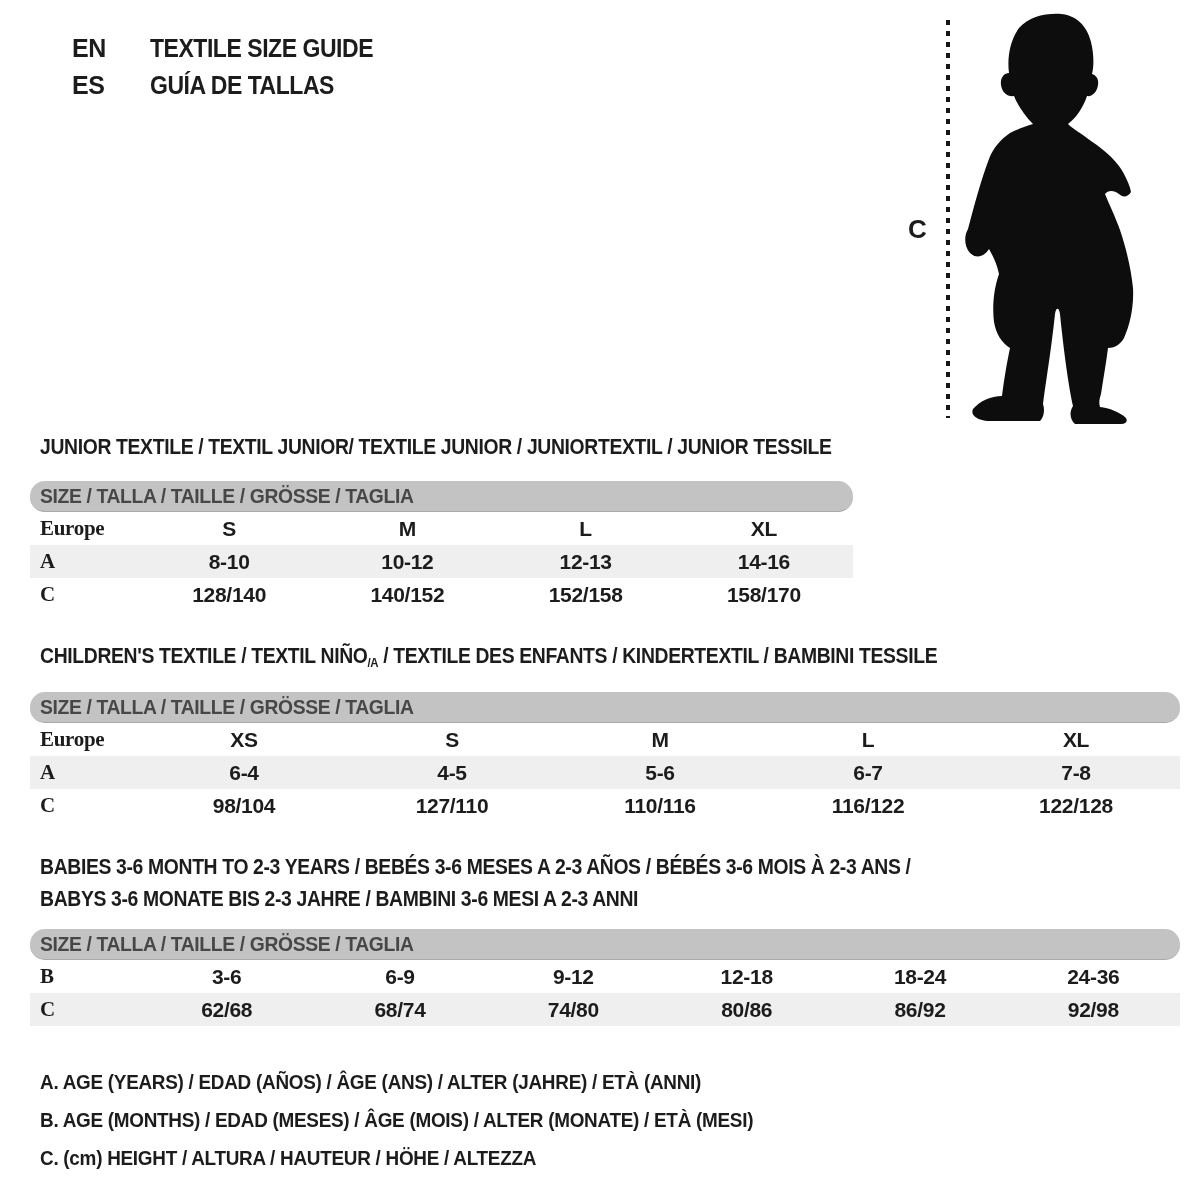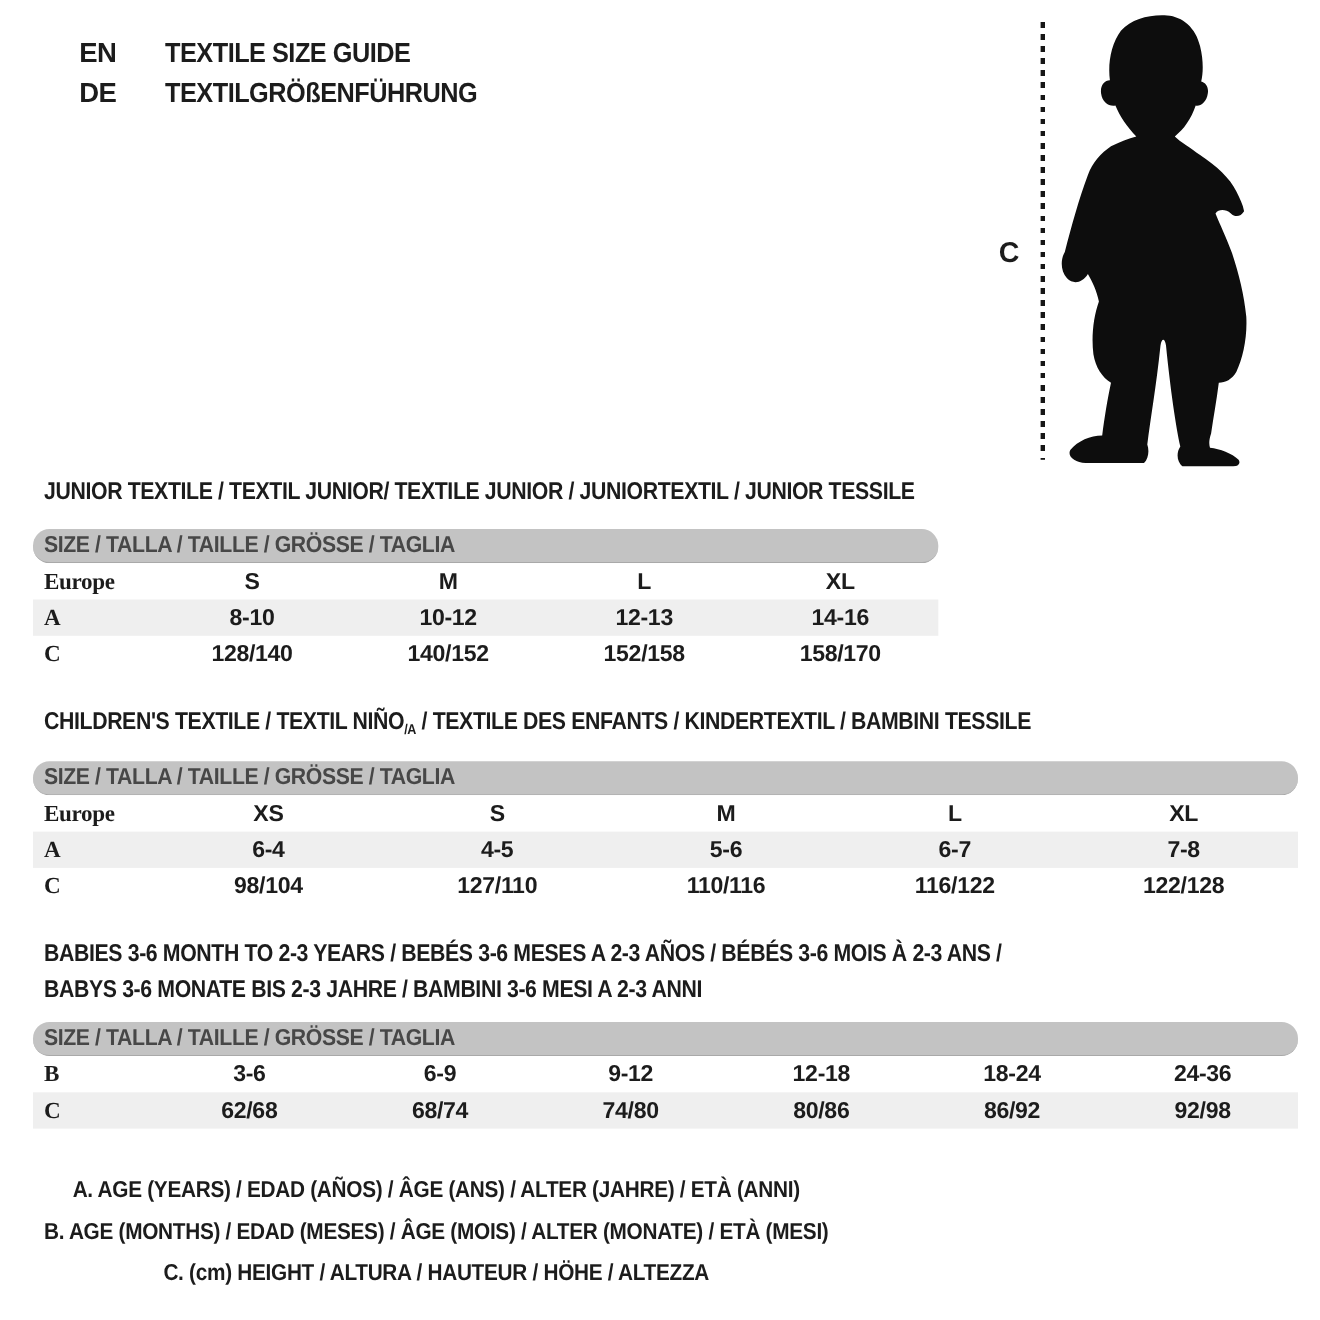--- a/index.html
+++ b/index.html
@@ -55,37 +55,37 @@
     font-size: 21px; font-weight: bold; letter-spacing: -0.3px;
   }
   .cols4 { grid-template-columns: 110px repeat(4, 1fr); }
   .cols5 { grid-template-columns: 110px repeat(5, 1fr); }
   .cols6 { grid-template-columns: 110px repeat(6, 1fr); }
   .trow > span { text-align: center; }
   .trow > span.c0 { text-align: left; padding-left: 10px; font-family: Liberation Serif, serif; }
   .alt { background: #efefef; }
 
   
-  .legend { position: absolute; left: 40px; top: 1063px; text-align: center; }
+  .legend { position: absolute; left: 40px; top: 1063px; }
   .legend-line {
     font-size: 21px; font-weight: bold; line-height: 38px; letter-spacing: -0.3px;
     white-space: nowrap; transform: scaleX(0.9); transform-origin: 0 50%;
   }
 </style>
 </head>
 <body>
 
 <div class="lang-block">
   <div class="lang-row">
     <span class="lang-code">EN</span>
     <span class="lang-title">TEXTILE SIZE GUIDE</span>
   </div>
   <div class="lang-row">
-    <span class="lang-code">DE</span>
-    <span class="lang-title">TEXTILGRÖßENFÜHRUNG</span>
+    <span class="lang-code">ES</span>
+    <span class="lang-title">GUÍA DE TALLAS</span>
   </div>
 </div>
 
 <div class="figure">
   <div class="measure-line"></div>
   <div class="height-label">C</div>
   <svg class="silhouette" width="190" height="412" viewBox="0 0 190 412" aria-hidden="true">
     <path fill="#0d0d0d" d="
       M104 2
       C118 3 130 13 134 30

